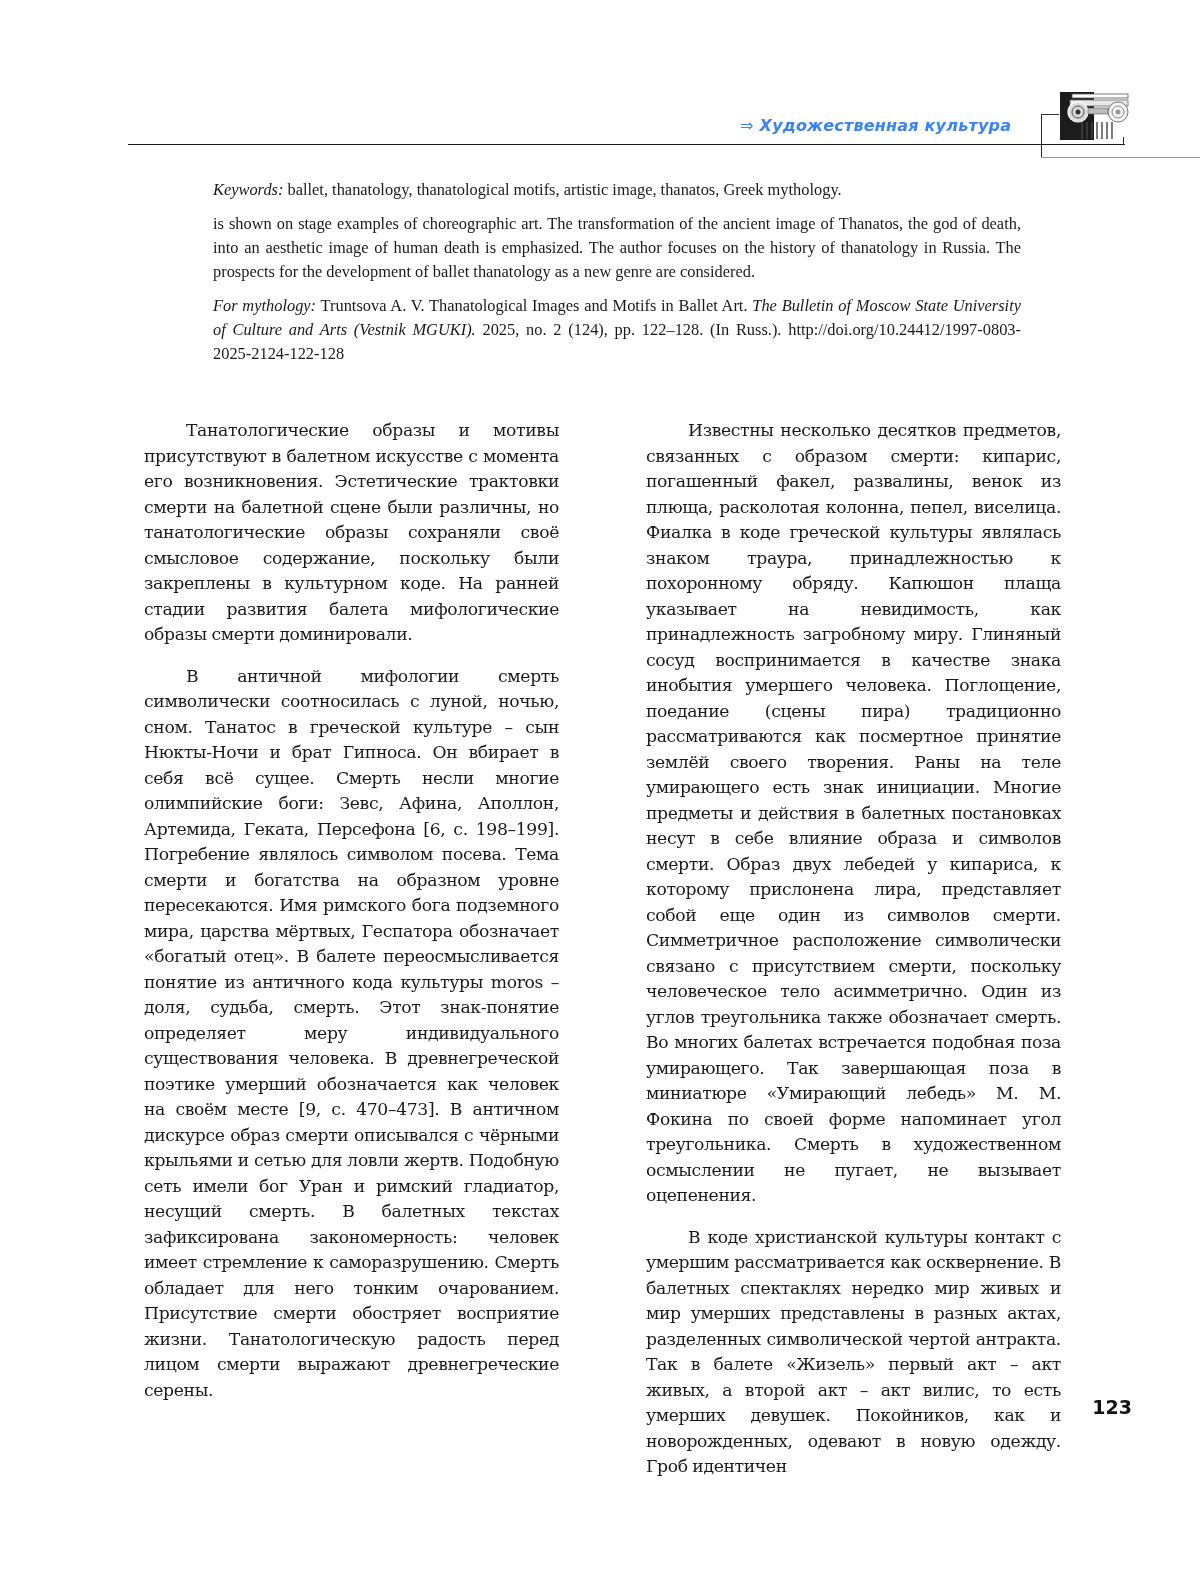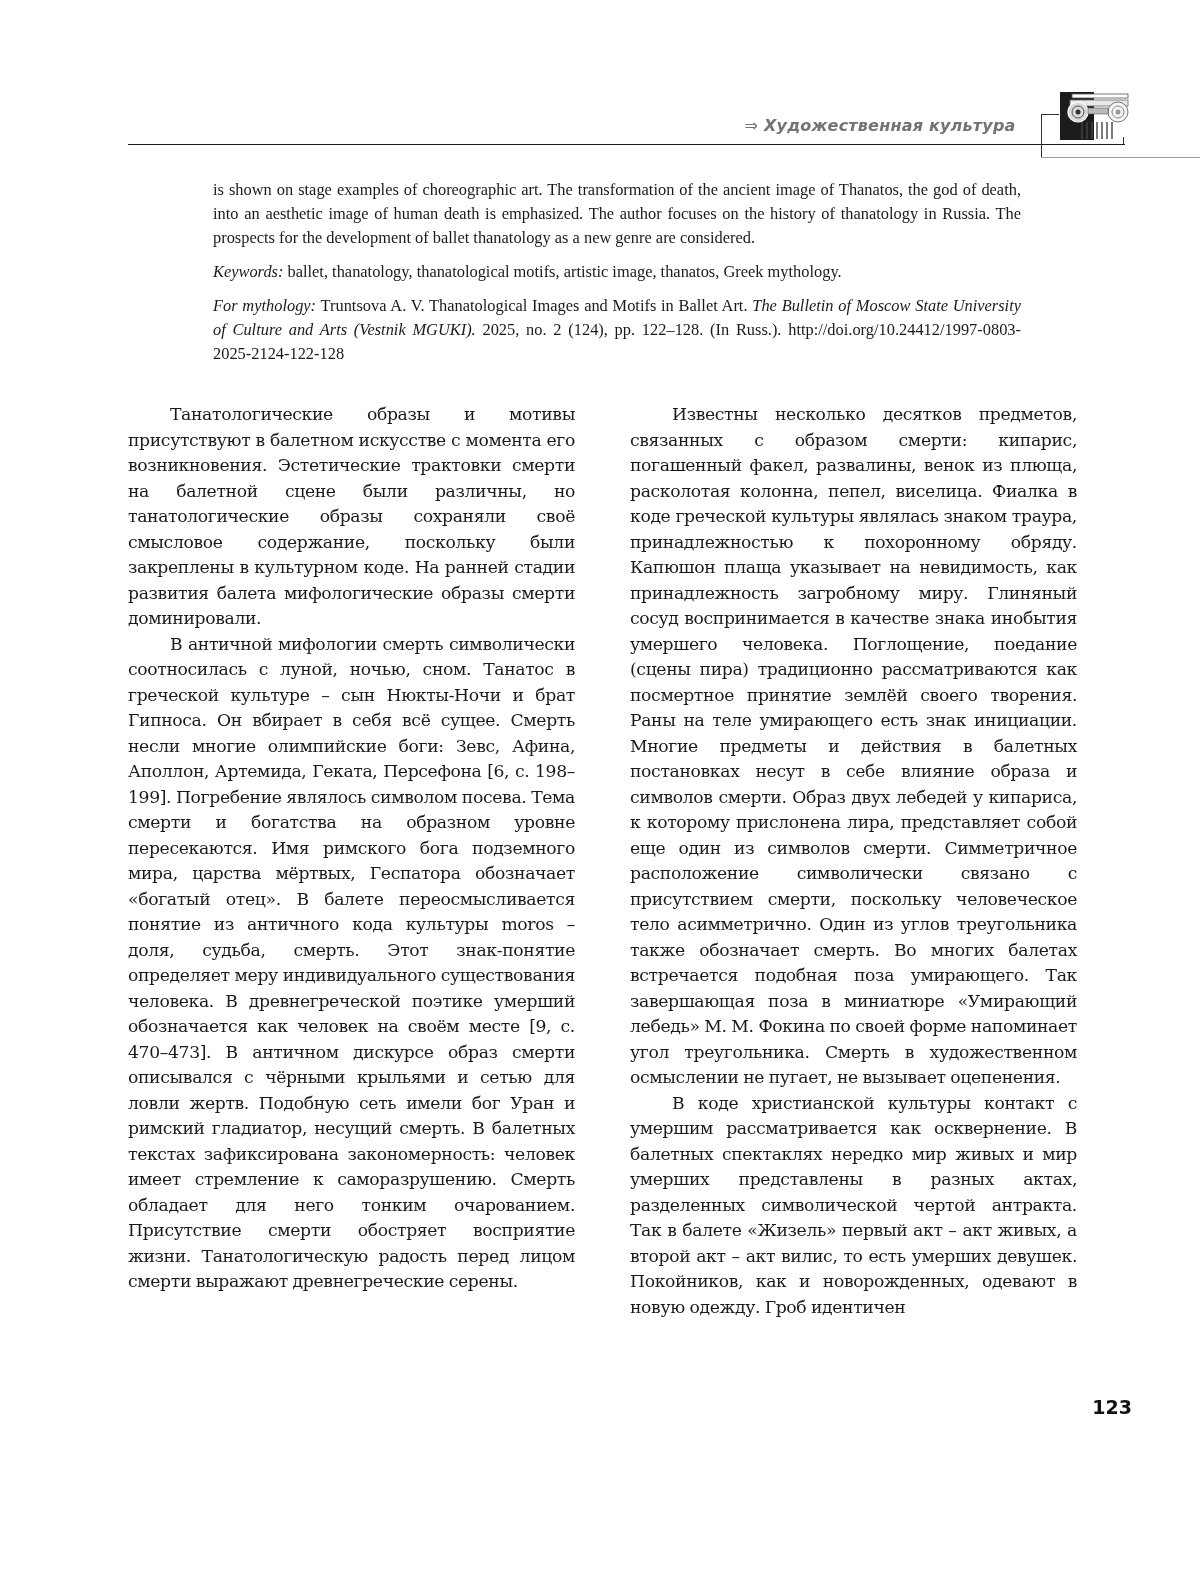--- a/index.html
+++ b/index.html
@@ -22,27 +22,27 @@
       top: 144px;
       width: 997px;
       height: 1px;
       background: #1a1a1a;
     }
     .section-title {
       position: absolute;
       left: 740px;
       top: 116px;
       width: 280px;
-      text-align: center;
+      text-align: left;
       font-family: "DejaVu Sans", sans-serif;
       font-weight: bold;
       font-style: italic;
       font-size: 16px;
       letter-spacing: 0.2px;
-      color: #737373;
+      color: #3b82f6;
       white-space: nowrap;
     }
     .section-title .arrow {
       font-style: normal;
       font-weight: normal;
       margin-right: 6px;
     }
     .bracket-v {
       position: absolute;
       left: 1041px;
@@ -111,21 +111,21 @@
       font-family: "DejaVu Serif", serif;
       font-size: 17.2px;
       line-height: 25.5px;
       color: #1a1a1a;
       letter-spacing: -0.35px;
       word-spacing: -0.5px;
     }
     .col-left { left: 128px; }
     .col-right { left: 630px; }
     .col p {
-      margin: 0;
+      margin: 16px;
       text-indent: 42px;
       text-align: justify;
       hyphens: manual;
     }
     .page-number {
       position: absolute;
       left: 1060px;
       top: 1396px;
       width: 72px;
       text-align: right;
@@ -163,22 +163,22 @@
     <line x1="27" y1="30" x2="27" y2="47"></line>
     <line x1="32" y1="30" x2="32" y2="47"></line>
     <line x1="37" y1="30" x2="37" y2="47"></line>
     <line x1="42" y1="30" x2="42" y2="47"></line>
     <line x1="47" y1="30" x2="47" y2="47"></line>
     <line x1="52" y1="30" x2="52" y2="47"></line>
   </g>
 </svg>
 
 <div class="abstract">
+  <p><span class="label">Keywords:</span><span> ballet, thanatology, thanatological motifs, artistic image, thanatos, Greek mythology.</span></p>
   <p>is shown on stage examples of choreographic art. The transformation of the ancient image of Thanatos, the god of death, into an aesthetic image of human death is emphasized. The author focuses on the history of thanatology in Russia. The prospects for the development of ballet thanatology as a new genre are considered.</p>
-  <p><span class="label">Keywords:</span><span> ballet, thanatology, thanatological motifs, artistic image, thanatos, Greek mythology.</span></p>
   <p><span class="label">For mythology:</span><span> Truntsova A. V. Thanatological Images and Motifs in Ballet Art. </span><span class="ital">The Bulletin of Moscow State University of Culture and Arts (Vestnik MGUKI).</span><span> 2025, no. 2 (124), pp. 122–128. (In Russ.). http://doi.org/10.24412/1997-0803-2025-2124-122-128</span></p>
 </div>
 
 <div class="col col-left">
   <p>Танатологические образы и мотивы присутствуют в балетном искусстве с момента его возникновения. Эстетические трактовки смерти на балетной сцене были различны, но танатологические образы сохраняли своё смысловое содержание, поскольку были закреплены в культурном коде. На ранней стадии развития балета мифологические образы смерти доминировали.</p>
   <p>В античной мифологии смерть символически соотносилась с луной, ночью, сном. Танатос в греческой культуре – сын Нюкты-Ночи и брат Гипноса. Он вбирает в себя всё сущее. Смерть несли многие олимпийские боги: Зевс, Афина, Аполлон, Артемида, Геката, Персефона [6, с. 198–199]. Погребение являлось символом посева. Тема смерти и богатства на образном уровне пересекаются. Имя римского бога подземного мира, царства мёртвых, Геспатора обозначает «богатый отец». В балете переосмысливается понятие из античного кода культуры moros – доля, судьба, смерть. Этот знак-понятие определяет меру индивидуального существования человека. В древнегреческой поэтике умерший обозначается как человек на своём месте [9, с. 470–473]. В античном дискурсе образ смерти описывался с чёрными крыльями и сетью для ловли жертв. Подобную сеть имели бог Уран и римский гладиатор, несущий смерть. В балетных текстах зафиксирована закономерность: человек имеет стремление к саморазрушению. Смерть обладает для него тонким очарованием. Присутствие смерти обостряет восприятие жизни. Танатологическую радость перед лицом смерти выражают древнегреческие серены.</p>
 </div>
 
 <div class="col col-right">
   <p>Известны несколько десятков предметов, связанных с образом смерти: кипарис, погашенный факел, развалины, венок из плюща, расколотая колонна, пепел, виселица. Фиалка в коде греческой культуры являлась знаком траура, принадлежностью к похоронному обряду. Капюшон плаща указывает на невидимость, как принадлежность загробному миру. Глиняный сосуд воспринимается в качестве знака инобытия умершего человека. Поглощение, поедание (сцены пира) традиционно рассматриваются как посмертное принятие землёй своего творения. Раны на теле умирающего есть знак инициации. Многие предметы и действия в балетных постановках несут в себе влияние образа и символов смерти. Образ двух лебедей у кипариса, к которому прислонена лира, представляет собой еще один из символов смерти. Симметричное расположение символически связано с присутствием смерти, поскольку человеческое тело асимметрично. Один из углов треугольника также обозначает смерть. Во многих балетах встречается подобная поза умирающего. Так завершающая поза в миниатюре «Умирающий лебедь» М. М. Фокина по своей форме напоминает угол треугольника. Смерть в художественном осмыслении не пугает, не вызывает оцепенения.</p>

